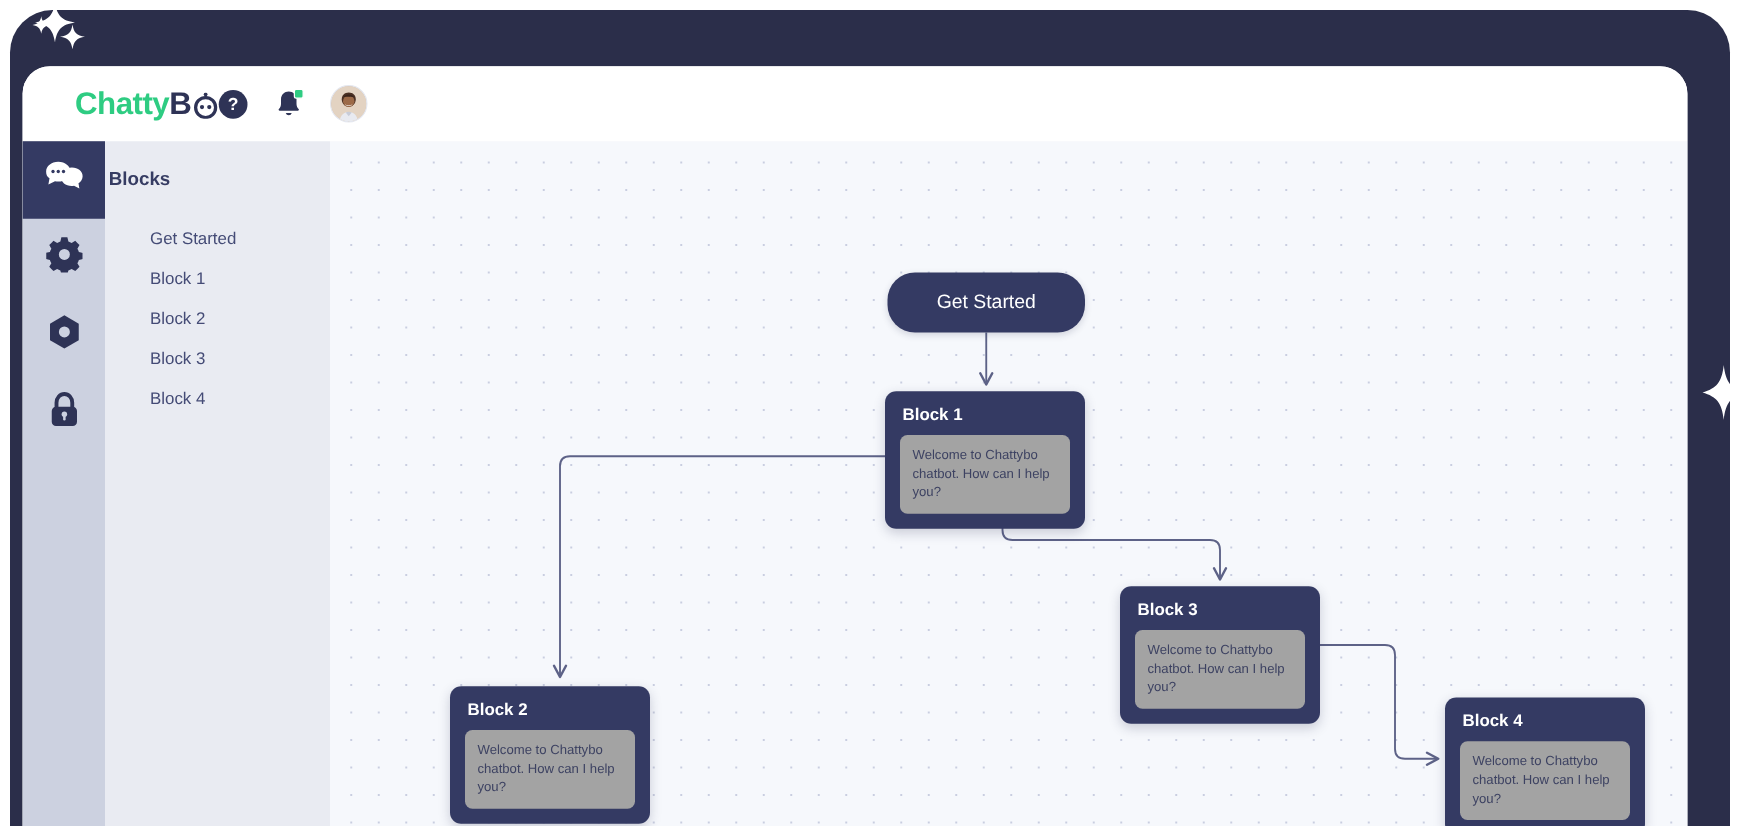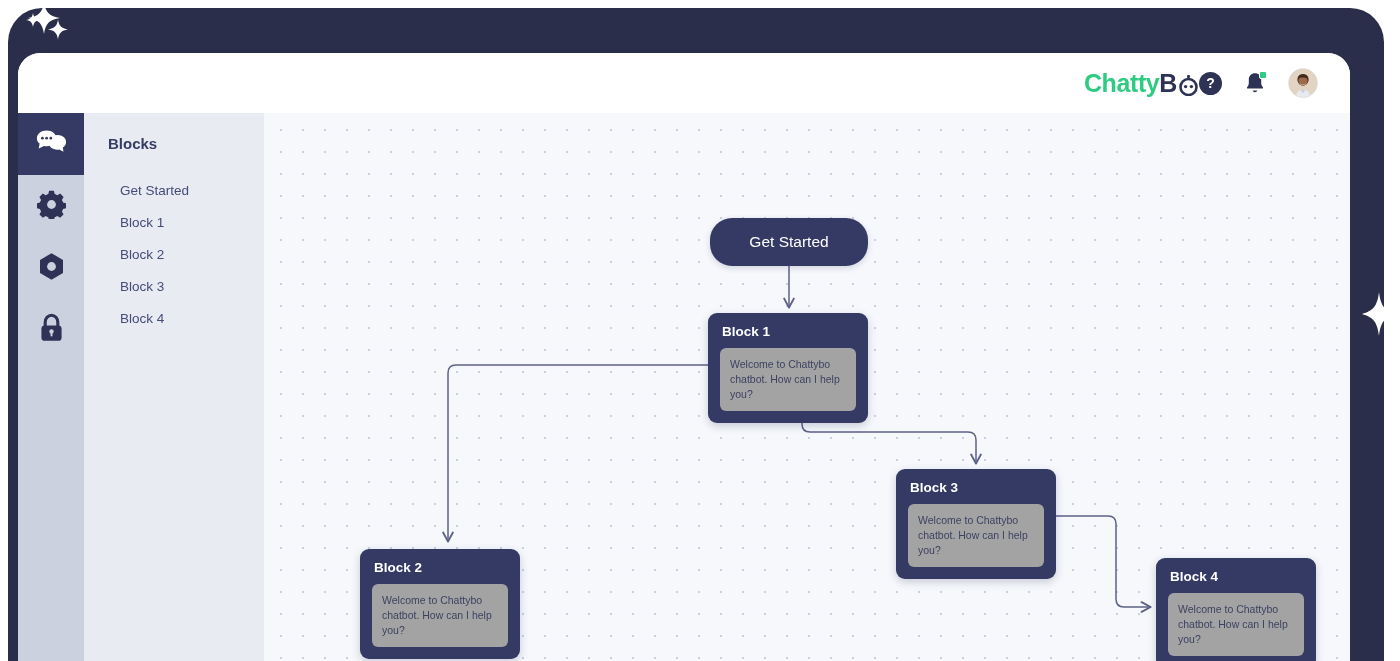--- a/index.html
+++ b/index.html
@@ -34,21 +34,21 @@
     border-radius: 22px 22px 0 0;
     overflow: hidden;
   }
 
   
   #topbar {
     position: absolute; left: 0; top: 0;
     width: 1332px; height: 60px;
     background: #ffffff;
     display: flex; align-items: center;
-    justify-content: flex-end;
+    justify-content: flex-start;
     padding: 0 32px 0 42px;
   }
   #brand-logo {
     display: flex; align-items: center;
     font-size: 25px; font-weight: bold;
     letter-spacing: -0.4px;
   }
   .logo-chatty { color: #2ecc82; }
   .logo-bo { color: #2e3356; }
   .logo-robot {
@@ -96,21 +96,21 @@
 
   
   #blocks-panel {
     position: absolute; left: 66px; top: 60px;
     width: 180px; height: 548px;
     background: #e9ebf2;
     padding: 22px 0 0 0;
   }
   #blocks-title {
     font-size: 15px; color: #363c63; font-weight: bold;
-    padding-left: 24px; margin-bottom: 22px;
+    padding-left: 3px; margin-bottom: 22px;
   }
   .block-link {
     font-size: 13.5px; color: #444b76;
     padding: 0 0 0 36px; height: 32px;
     display: flex; align-items: center;
     cursor: pointer;
   }
 
   
   #canvas {

